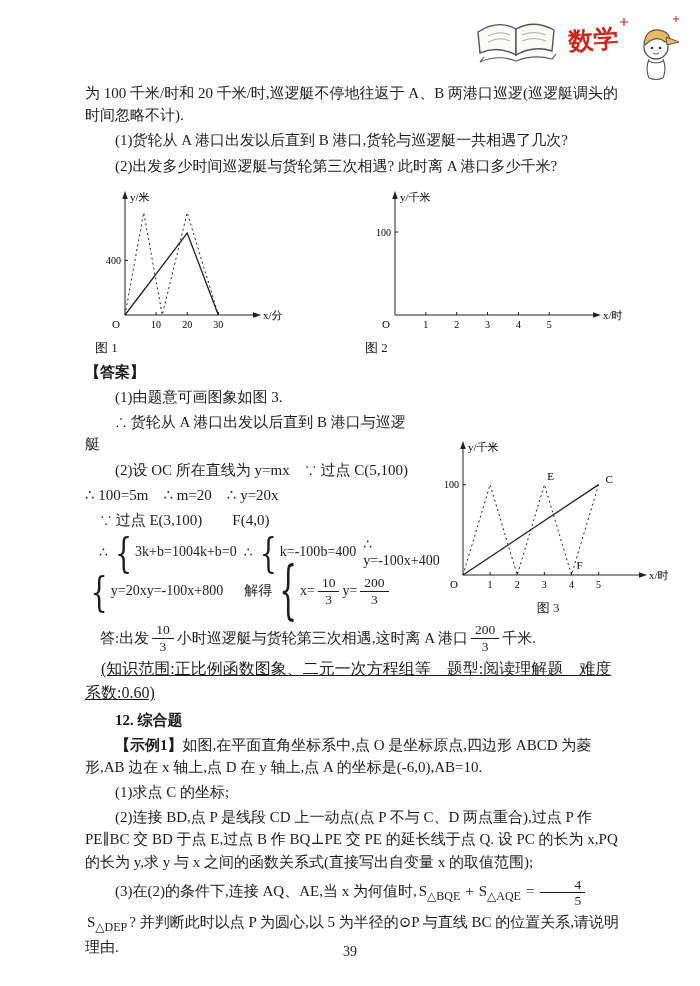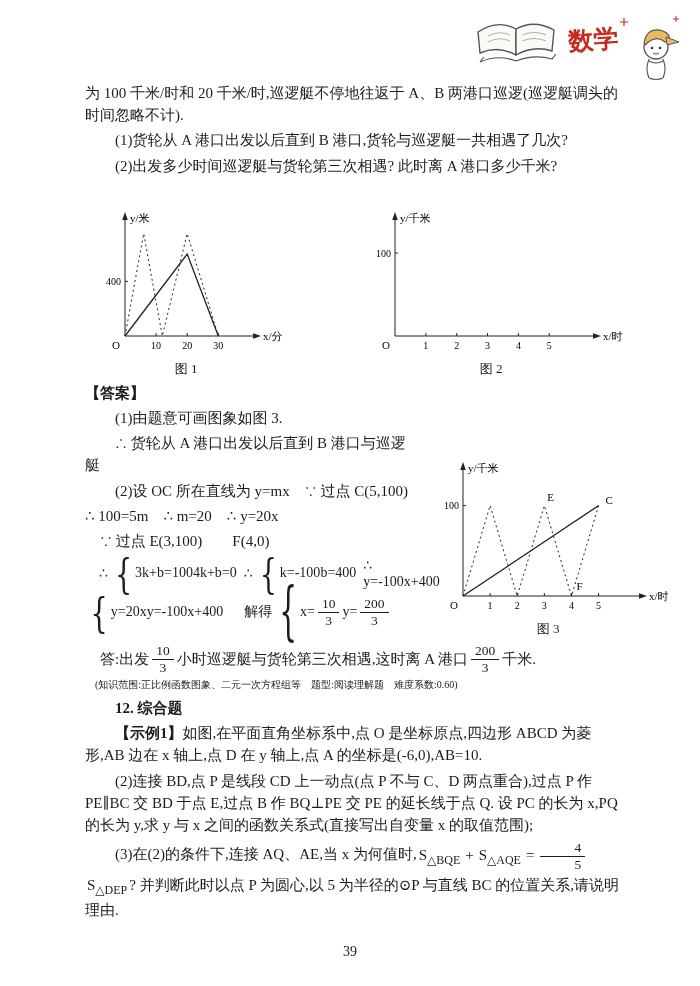--- a/index.html
+++ b/index.html
@@ -5,40 +5,40 @@
   html,body{margin:0;padding:0;background:#e8e8e8;}
   .page{width:700px;height:986px;position:relative;margin:0 auto;background:#ffffff;
         font-family:"Liberation Serif","DejaVu Serif",serif;font-size:15px;color:#1c1c1c;
         overflow:hidden;}
   .content{position:absolute;top:82px;left:85px;width:537px;}
   p{margin:0 0 3px 0;line-height:1.48;}
   .ind{text-indent:2em;}
   .ind1{text-indent:1em;}
   .bold{font-weight:bold;}
   .figrow{display:flex;align-items:flex-end;gap:88px;margin:10px 0 4px 10px;}
-  .figbox{text-align:center;margin-top:21px;}
+  .figbox{text-align:left;}
   .figbox svg, .ansright svg{overflow:visible;display:block;}
   .figcap{font-size:13px;margin-top:2px;}
   .ansflex{display:flex;}
   .ansleft{width:332px;flex:none;}
   .ansright{margin-left:16px;margin-top:26px;text-align:center;}
   .mline{display:flex;align-items:center;gap:7px;margin:5px 0 5px 1em;font-size:14px;}
   .mline2{margin-left:0.4em;}
   .sys{display:inline-flex;align-items:center;}
   .brace{display:inline-block;font-size:27px;line-height:1;transform:scaleY(1.5);
          transform-origin:center;margin-right:3px;font-family:"DejaVu Serif",serif;}
   .tallsys .brace{font-size:28px;transform:scaleY(2.3);}
   .stack{display:inline-flex;flex-direction:row;justify-content:center;line-height:1.35;}
   .stack>.srow{display:flex;align-items:center;min-height:18px;}
   .frac{display:inline-flex;flex-direction:column;text-align:center;line-height:1.15;
         font-size:13.5px;margin:1px 3px;vertical-align:middle;}
   .frac .fnum{border-bottom:1.2px solid #1c1c1c;padding:0 4px;}
   .frac .fden{padding:0 4px;}
   .finline{display:flex;align-items:center;padding-left:1em;margin:4px 0 2px 0;}
-  .meta{font-size:10px;}
+  .meta{font-size:16px;text-decoration:underline;}
   sub.tri{font-size:12px;line-height:1;}
   .sterm{margin:0 2px;}
   .op{margin:0 3px;}
   .pagenum{position:absolute;bottom:26px;left:0;width:100%;text-align:center;font-size:14px;}
   .deco{position:absolute;top:6px;right:12px;}
   .s3wrap{line-height:1.65;}
 </style>
 </head>
 <body>
 
@@ -151,21 +151,21 @@
             </span>
           </span>
           <span>∴ y=-100x+400</span>
         </div>
 
         <div class="mline mline2">
           <span class="sys">
             <span class="brace">{</span>
             <span class="stack">
               <span class="srow">y=20x</span>
-              <span class="srow">y=-100x+400</span>
+              <span class="srow">y=-100x+800</span>
             </span>
           </span>
           <span style="margin-left:14px;">解得</span>
           <span class="sys tallsys">
             <span class="brace">{</span>
             <span class="stack">
               <span class="srow">
                 <span>x=</span>
                 <span class="frac">
                     <span class="fnum">10</span>
@@ -228,20 +228,21 @@
         </span>
       <span>千米.</span>
     </div>
 
     <p class="ind1 meta">(知识范围:正比例函数图象、二元一次方程组等　题型:阅读理解题　难度系数:0.60)</p>
 
     <p class="ind bold" style="margin-top:4px;">12. 综合题</p>
 
     <p class="ind"><span class="bold">【示例1】</span><span>如图,在平面直角坐标系中,点 O 是坐标原点,四边形 ABCD 为菱形,AB 边在 x 轴上,点 D 在 y 轴上,点 A 的坐标是(-6,0),AB=10.</span></p>
 
+    <p class="ind">(1)求点 C 的坐标;</p>
     <p class="ind">(2)连接 BD,点 P 是线段 CD 上一动点(点 P 不与 C、D 两点重合),过点 P 作 PE∥BC 交 BD 于点 E,过点 B 作 BQ⊥PE 交 PE 的延长线于点 Q. 设 PC 的长为 x,PQ 的长为 y,求 y 与 x 之间的函数关系式(直接写出自变量 x 的取值范围);</p>
 
     <p class="ind s3wrap">
       <span>(3)在(2)的条件下,连接 AQ、AE,当 x 为何值时,</span><span class="sterm"><span>S</span><sub class="tri">△BQE</sub></span><span class="op">+</span><span class="sterm"><span>S</span><sub class="tri">△AQE</sub></span><span class="op">=</span><span class="frac">
           <span class="fnum">4</span>
           <span class="fden">5</span>
         </span><span class="sterm"><span>S</span><sub class="tri">△DEP</sub></span><span>? 并判断此时以点 P 为圆心,以 5 为半径的⊙P 与直线 BC 的位置关系,请说明理由.</span>
     </p>
 
   </div>

